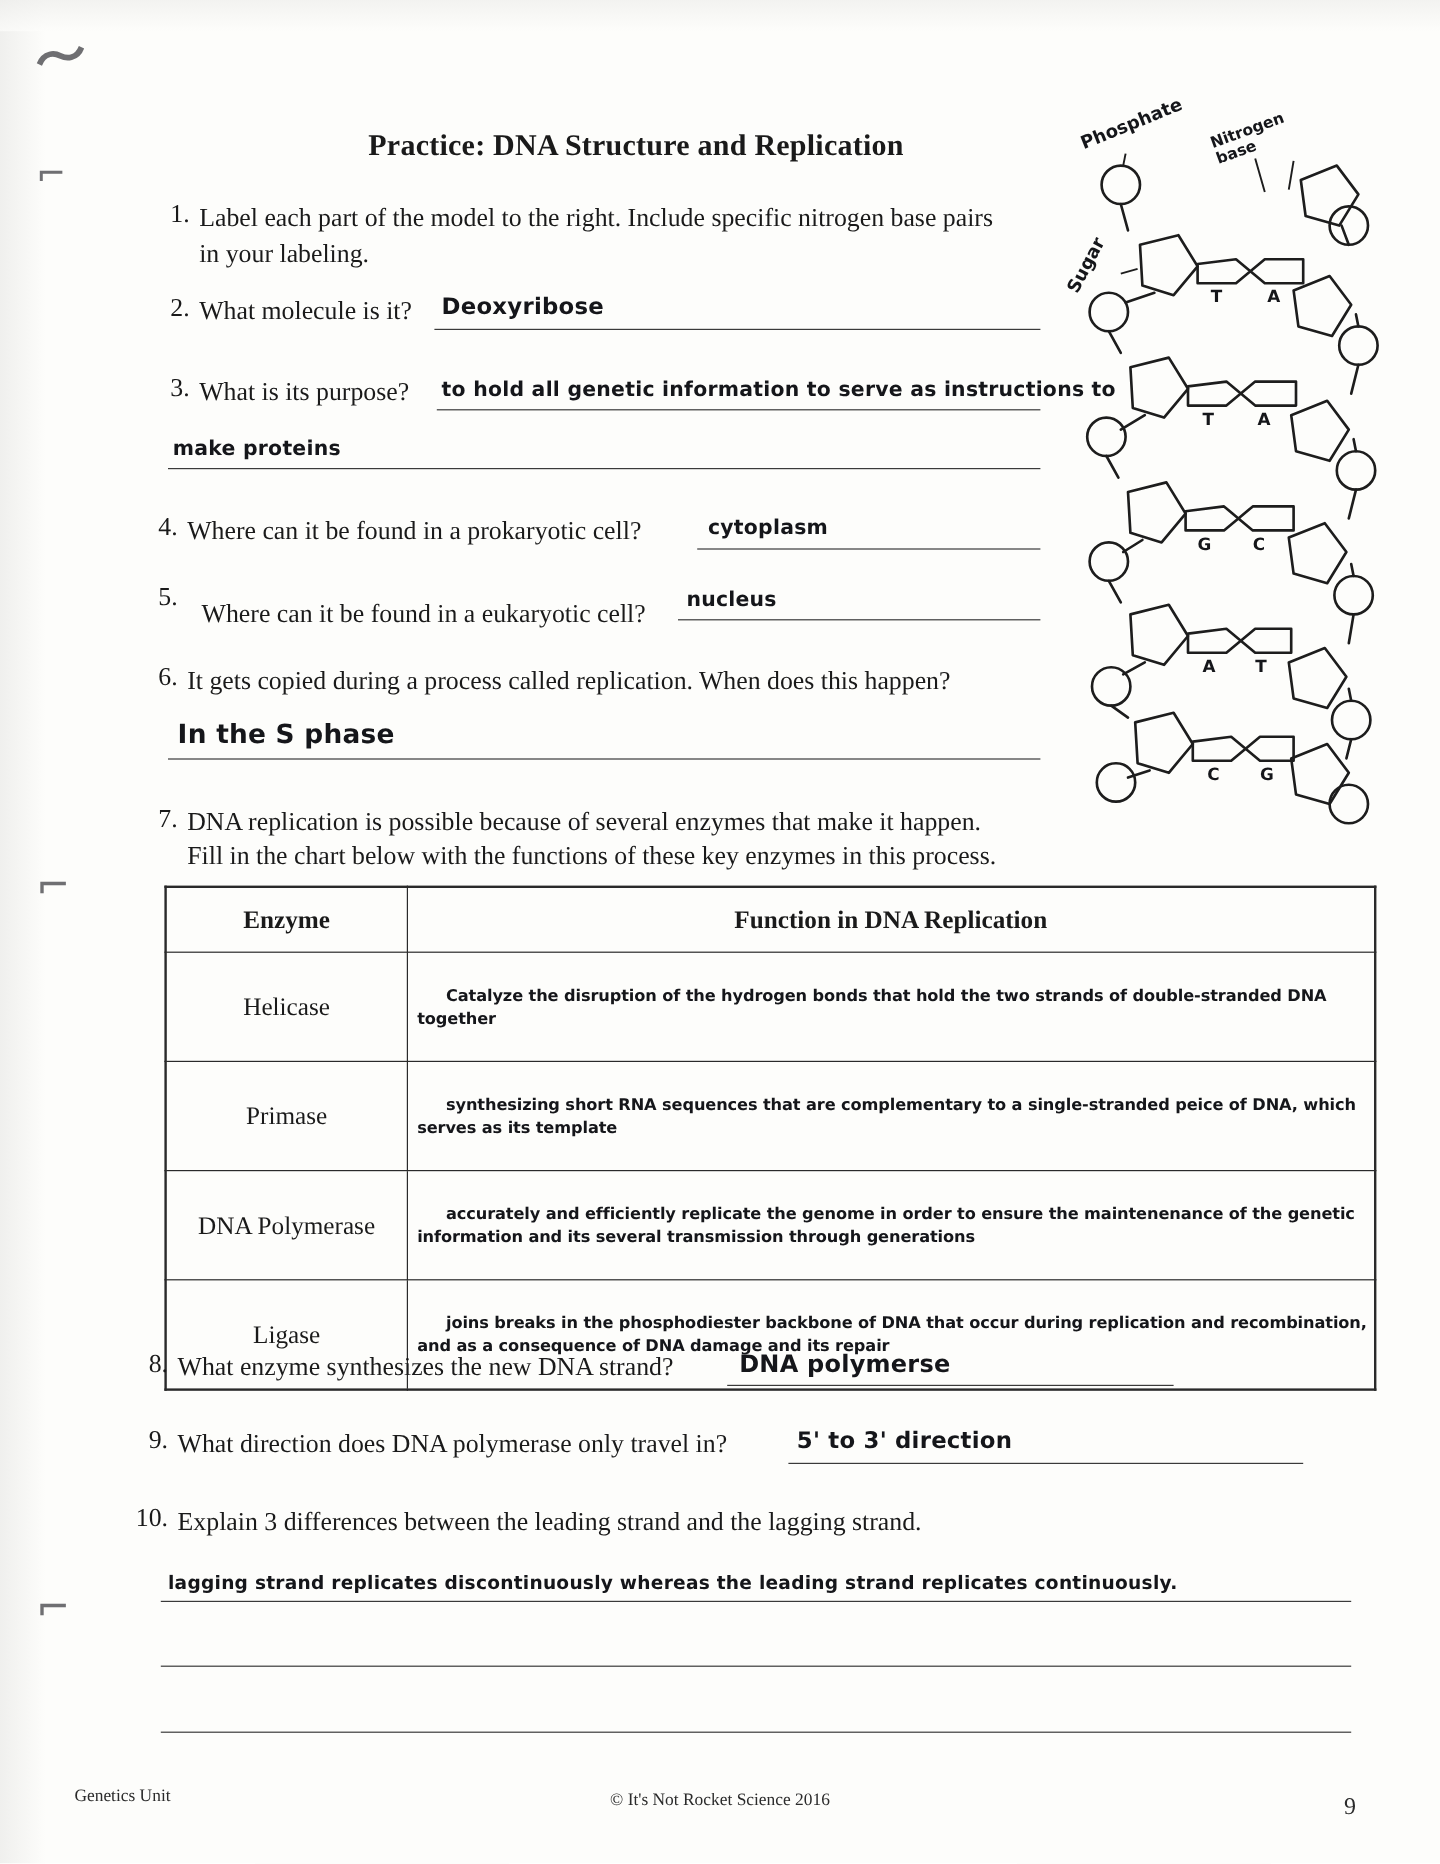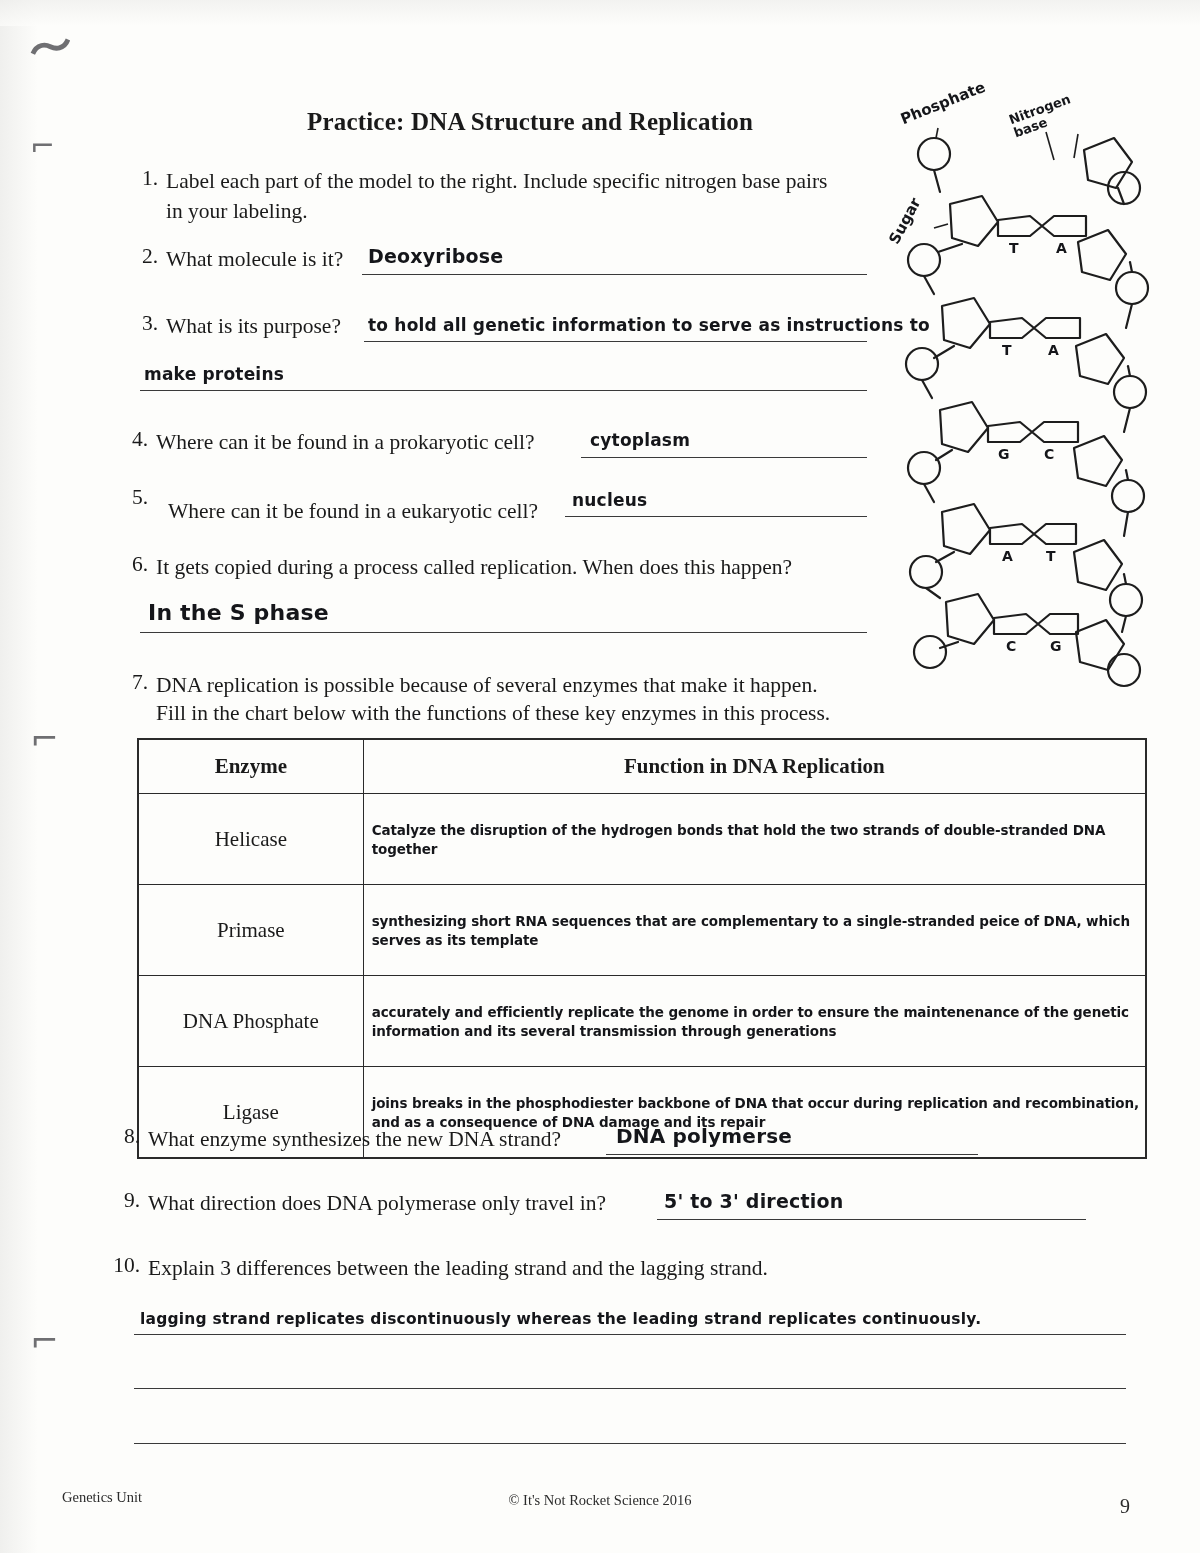--- a/index.html
+++ b/index.html
@@ -109,21 +109,21 @@
     height: 72px;
   }
   .enz-func .line1, .enz-func .line2 {
     font-family: "DejaVu Sans", sans-serif;
     font-weight: 600;
     font-size: 13.5px;
     color: #15161a;
     white-space: nowrap;
     letter-spacing: -.1px;
   }
-  .enz-func .line1 { margin-top: 2px; }
+  .enz-func .line1 { margin-top: 2px; margin-left: 24px; }
   .enz-func .line2 { margin-top: 3px; }
 
   
   #footer-left {
     position: absolute;
     left: 62px;
     top: 1489px;
     font-size: 14.5px;
     color: #2b2b2b;
   }
@@ -238,21 +238,21 @@
         </td>
       </tr>
       <tr>
         <td class="enz-name">Primase</td>
         <td class="enz-func">
           <div class="line1">synthesizing short RNA sequences that are complementary to a single-stranded peice of DNA, which</div>
           <div class="line2">serves as its template</div>
         </td>
       </tr>
       <tr>
-        <td class="enz-name">DNA Phosphate</td>
+        <td class="enz-name">DNA Polymerase</td>
         <td class="enz-func">
           <div class="line1">accurately and efficiently replicate the genome in order to ensure the maintenenance of the genetic</div>
           <div class="line2">information and its several transmission through generations</div>
         </td>
       </tr>
       <tr>
         <td class="enz-name">Ligase</td>
         <td class="enz-func">
           <div class="line1">joins breaks in the phosphodiester backbone of DNA that occur during replication and recombination,</div>
           <div class="line2">and as a consequence of DNA damage and its repair</div>

